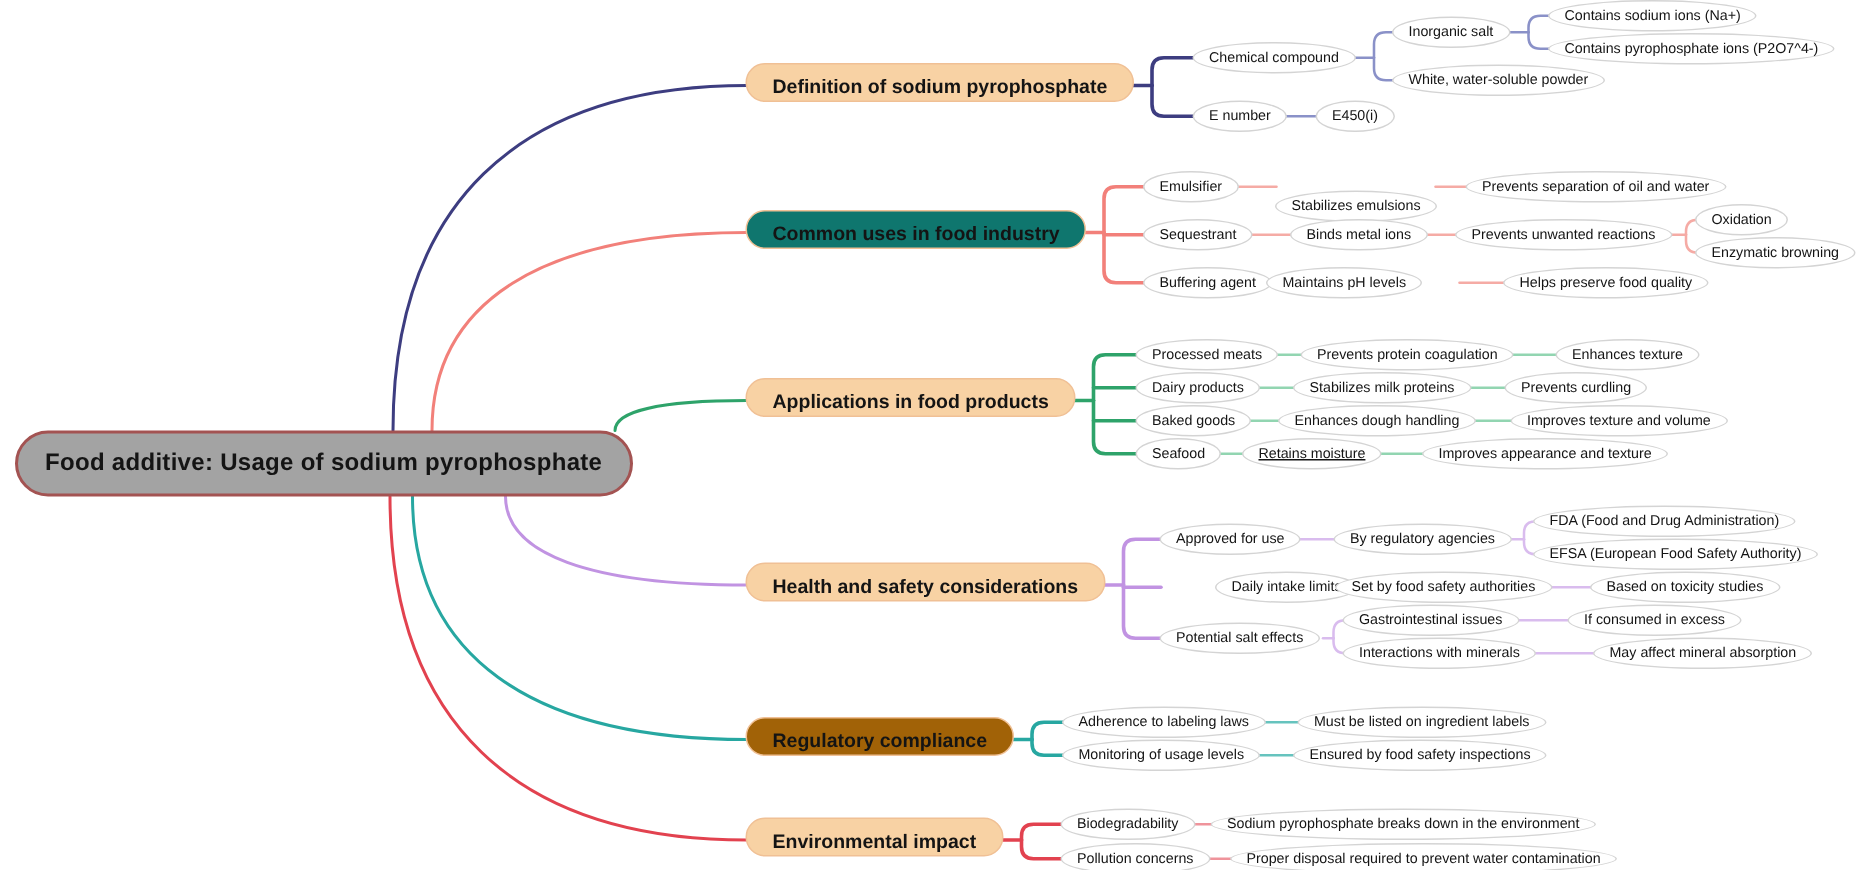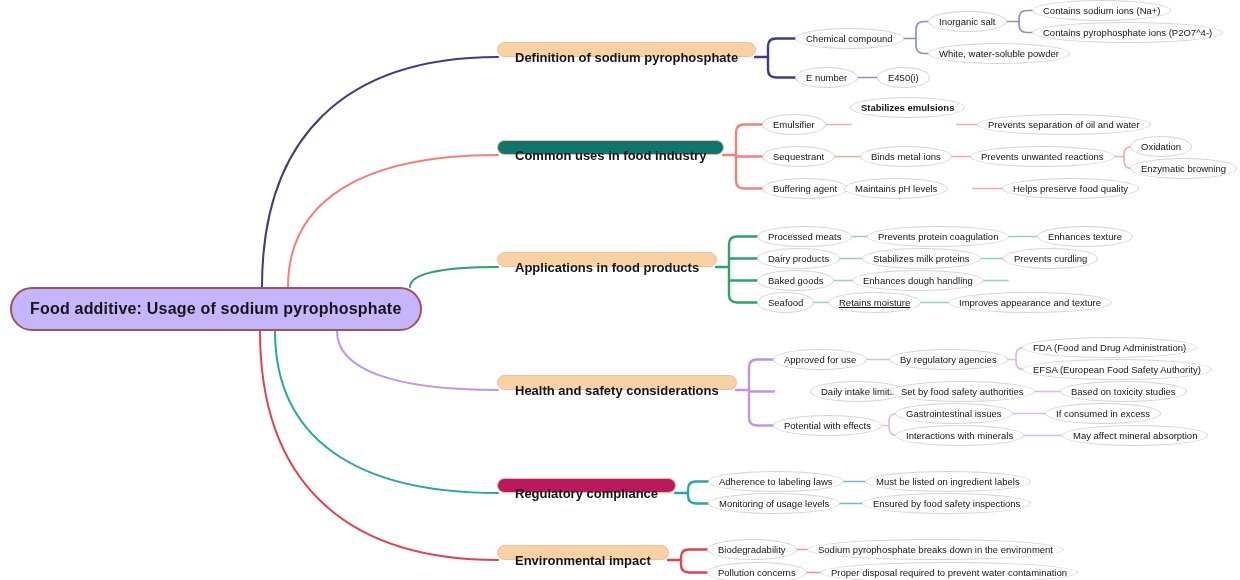--- a/index.html
+++ b/index.html
@@ -8,21 +8,21 @@
     background:#ffffff; font-family:"Liberation Sans", sans-serif;
   }
   #edge-layer{position:absolute; left:0; top:0; z-index:0;}
   .node{position:absolute; z-index:1; white-space:nowrap; box-sizing:border-box; color:#141414;}
   .root{
     height:44px; line-height:40px; padding:0 18px;
     background:#f8d8ac; border:2px solid #a35352; border-radius:22px;
     font-size:16px; font-weight:bold; letter-spacing:.2px;
   }
   .branch{
-    height:15px; line-height:30px; padding:0 17px;
+    height:26px; line-height:30px; padding:0 17px;
     background:#f8d2a4; border:1px solid #f0c095; border-radius:16px;
     font-size:13px; font-weight:bold;
   }
   .leaf{
     height:21px; line-height:19px; padding:0 10px;
     background:#ffffff; border:1px solid #d4d4d4; border-radius:50%;
     font-size:9.5px;
   }
 </style>
 </head>
@@ -91,67 +91,68 @@
       <path d="M 688 493 L 688 495.5 Q 688 503.5 696 503.5 L 709 503.5" stroke="#27a7a1" stroke-width="2.4" fill="none" stroke-linecap="round"></path>
       <path d="M 843 481.5 L 866 481.5" stroke="#66c3be" stroke-width="1.7" fill="none" stroke-linecap="round"></path>
       <path d="M 839 503.5 L 863 503.5" stroke="#66c3be" stroke-width="1.7" fill="none" stroke-linecap="round"></path>
       <path d="M 260 331 C 260 479.85, 342.95 560, 498 560" stroke="#e2424f" stroke-width="2" fill="none" stroke-linecap="round"></path>
       <path d="M 668 560 L 681 560" stroke="#e2424f" stroke-width="2.4" fill="none" stroke-linecap="round"></path>
       <path d="M 681 560 L 681 557.5 Q 681 549.5 689 549.5 L 708 549.5" stroke="#e2424f" stroke-width="2.4" fill="none" stroke-linecap="round"></path>
       <path d="M 681 560 L 681 564.5 Q 681 572.5 689 572.5 L 708 572.5" stroke="#e2424f" stroke-width="2.4" fill="none" stroke-linecap="round"></path>
       <path d="M 796 549.5 L 808 549.5" stroke="#ef939b" stroke-width="1.7" fill="none" stroke-linecap="round"></path>
       <path d="M 806 572.5 L 821 572.5" stroke="#ef939b" stroke-width="1.7" fill="none" stroke-linecap="round"></path>
     </svg>
-<div class="node root" style="left: 10px; top: 287px; background: #c4b5fd; border-color: rgb(163, 83, 82);">Food additive: Usage of sodium pyrophosphate</div>
+<div class="node root" style="left: 10px; top: 287px; background: #a3a3a3; border-color: rgb(163, 83, 82);">Food additive: Usage of sodium pyrophosphate</div>
     <div class="node branch" style="left: 497px; top: 42px; background: rgb(248, 210, 164);">Definition of sodium pyrophosphate</div>
     <div class="node leaf" style="left: 795px; top: 27.5px;">Chemical compound</div>
     <div class="node leaf" style="left: 795px; top: 66.5px;">E number</div>
     <div class="node leaf" style="left: 928px; top: 10.5px;">Inorganic salt</div>
     <div class="node leaf" style="left: 1032px; top: -0.5px;">Contains sodium ions (Na+)</div>
     <div class="node leaf" style="left: 928px; top: 42.5px;">White, water-soluble powder</div>
     <div class="node leaf" style="left: 1032px; top: 21.5px;">Contains pyrophosphate ions (P2O7^4-)</div>
     <div class="node leaf" style="left: 877px; top: 66.5px;">E450(i)</div>
     <div class="node branch" style="left: 497px; top: 140px; background: #0f766e;">Common uses in food industry</div>
     <div class="node leaf" style="left: 762px; top: 113.5px;">Emulsifier</div>
     <div class="node leaf" style="left: 762px; top: 145.5px;">Sequestrant</div>
     <div class="node leaf" style="left: 762px; top: 177.5px;">Buffering agent</div>
-    <div class="node leaf" style="left: 850px; top: 97px; font-weight: bold;">Stabilizes emulsions</div>
+    <div class="node leaf" style="left: 850px; top: 127px;">Stabilizes emulsions</div>
     <div class="node leaf" style="left: 977px; top: 113.5px;">Prevents separation of oil and water</div>
     <div class="node leaf" style="left: 860px; top: 145.5px;">Binds metal ions</div>
     <div class="node leaf" style="left: 970px; top: 145.5px;">Prevents unwanted reactions</div>
     <div class="node leaf" style="left: 1130px; top: 135.5px;">Oxidation</div>
     <div class="node leaf" style="left: 1130px; top: 157.5px;">Enzymatic browning</div>
     <div class="node leaf" style="left: 844px; top: 177.5px;">Maintains pH levels</div>
     <div class="node leaf" style="left: 1002px; top: 177.5px;">Helps preserve food quality</div>
     <div class="node branch" style="left: 497px; top: 252px; background: rgb(248, 210, 164);">Applications in food products</div>
     <div class="node leaf" style="left: 757px; top: 225.5px; text-align: center;">Processed meats</div>
     <div class="node leaf" style="left: 757px; top: 247.5px;">Dairy products</div>
     <div class="node leaf" style="left: 757px; top: 269.5px;">Baked goods</div>
     <div class="node leaf" style="left: 757px; top: 291.5px;">Seafood</div>
     <div class="node leaf" style="left: 867px; top: 225.5px;">Prevents protein coagulation</div>
     <div class="node leaf" style="left: 1037px; top: 225.5px;">Enhances texture</div>
     <div class="node leaf" style="left: 862px; top: 247.5px;">Stabilizes milk proteins</div>
     <div class="node leaf" style="left: 1003px; top: 247.5px;">Prevents curdling</div>
     <div class="node leaf" style="left: 852px; top: 269.5px;">Enhances dough handling</div>
+    <div class="node leaf" style="left: 1007px; top: 269.5px;">Improves texture and volume</div>
     <div class="node leaf" style="left: 828px; top: 291.5px; text-decoration: underline;">Retains moisture</div>
     <div class="node leaf" style="left: 948px; top: 291.5px;">Improves appearance and texture</div>
     <div class="node branch" style="left: 497px; top: 375px; background: rgb(248, 210, 164);">Health and safety considerations</div>
     <div class="node leaf" style="left: 773px; top: 348.5px;">Approved for use</div>
     <div class="node leaf" style="left: 810px; top: 380.5px;">Daily intake limits</div>
-    <div class="node leaf" style="left: 773px; top: 414.5px;">Potential with effects</div>
+    <div class="node leaf" style="left: 773px; top: 414.5px;">Potential salt effects</div>
     <div class="node leaf" style="left: 889px; top: 348.5px;">By regulatory agencies</div>
     <div class="node leaf" style="left: 1022px; top: 336.5px;">FDA (Food and Drug Administration)</div>
     <div class="node leaf" style="left: 1022px; top: 358.5px;">EFSA (European Food Safety Authority)</div>
     <div class="node leaf" style="left: 890px; top: 380.5px;">Set by food safety authorities</div>
     <div class="node leaf" style="left: 1060px; top: 380.5px;">Based on toxicity studies</div>
     <div class="node leaf" style="left: 895px; top: 402.5px;">Gastrointestinal issues</div>
     <div class="node leaf" style="left: 895px; top: 424.5px;">Interactions with minerals</div>
     <div class="node leaf" style="left: 1045px; top: 402.5px;">If consumed in excess</div>
     <div class="node leaf" style="left: 1062px; top: 424.5px;">May affect mineral absorption</div>
-    <div class="node branch" style="left: 497px; top: 478px; background: #be185d;">Regulatory compliance</div>
+    <div class="node branch" style="left: 497px; top: 478px; background: #a16207;">Regulatory compliance</div>
     <div class="node leaf" style="left: 708px; top: 470.5px;">Adherence to labeling laws</div>
     <div class="node leaf" style="left: 708px; top: 492.5px;">Monitoring of usage levels</div>
     <div class="node leaf" style="left: 865px; top: 470.5px;">Must be listed on ingredient labels</div>
     <div class="node leaf" style="left: 862px; top: 492.5px;">Ensured by food safety inspections</div>
     <div class="node branch" style="left: 497px; top: 545px; background: rgb(248, 210, 164);">Environmental impact</div>
     <div class="node leaf" style="left: 707px; top: 538.5px;">Biodegradability</div>
     <div class="node leaf" style="left: 707px; top: 561.5px;">Pollution concerns</div>
     <div class="node leaf" style="left: 807px; top: 538.5px;">Sodium pyrophosphate breaks down in the environment</div>
     <div class="node leaf" style="left: 820px; top: 561.5px;">Proper disposal required to prevent water contamination</div>
   </div>

